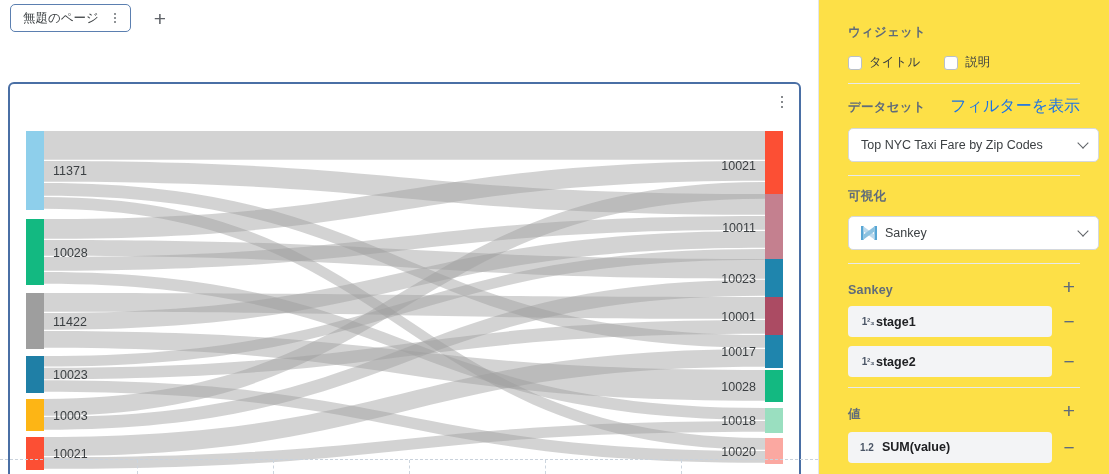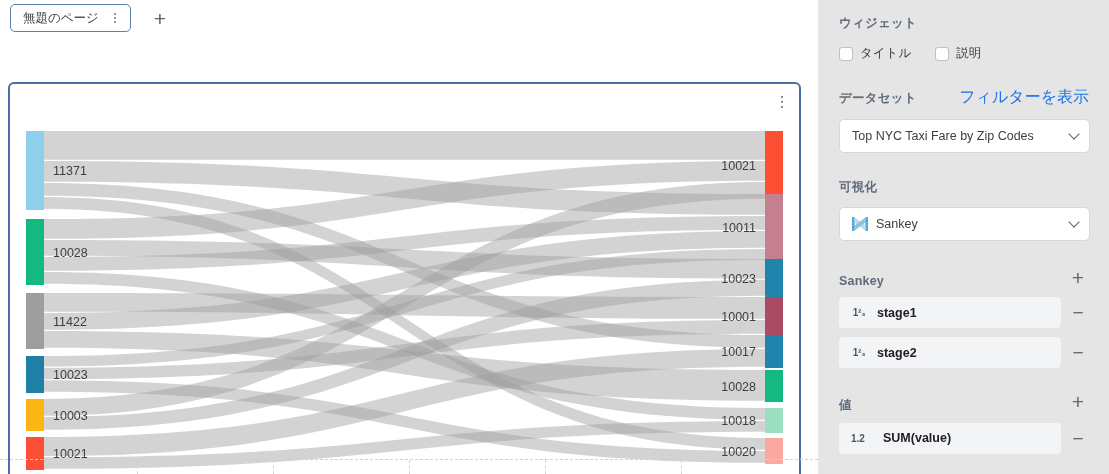--- a/index.html
+++ b/index.html
@@ -77,22 +77,22 @@
     border-top:1px dashed #c9d2dc;
   }
   .grid-v {
     position:absolute; top:1px; width:0; height:14px;
     border-left:1px dashed #ccd5de;
   }
 
   
   .sidebar {
     position:absolute; left:818px; top:0; width:291px; height:474px;
-    background:#e5e5e5; border-left:1px solid #e3e6ea;
-    padding:4px; overflow:hidden;
+    background:#fde047; border-left:1px solid #e3e6ea;
+    padding:13px; overflow:hidden;
   }
   .sb-section { padding:0 16px; }
   .sb-title {
     font-size:12.5px; font-weight:bold; color:#5f6b7a; letter-spacing:.2px;
   }
   .divider { height:1px; background:#e6e9ed; margin:0 16px; }
 
   .sec-widget { padding-top:11px; padding-bottom:12px; }
   .checkrow { display:flex; align-items:center; gap:8px; margin-top:13px; }
   .checkitem { display:flex; align-items:center; gap:7px; cursor:pointer; }
@@ -128,21 +128,21 @@
     width:22px; height:22px; display:flex; align-items:center; justify-content:center;
     cursor:pointer; color:#5f6b7a; flex:none;
   }
   .plus-btn { font-size:21px; font-weight:300; line-height:1; color:#5f6b7a; }
   .minus-btn { font-size:19px; font-weight:300; line-height:1; color:#5f6b7a; }
   .field-row {
     display:flex; align-items:center; gap:6px; margin-top:9px;
   }
   .field-chip {
     flex:1; height:31px; background:#f3f4f6; border-radius:4px;
-    display:flex; align-items:center; padding:0 12px; gap:10px; cursor:pointer;
+    display:flex; align-items:center; padding:0 12px; cursor:pointer;
   }
   .type-ic {
     font-size:10px; color:#4a5566; font-weight:bold; flex:none;
     width:16px; text-align:center; letter-spacing:-.3px;
   }
   .chip-label { font-size:12.5px; color:#202124; font-weight:bold; }
 
   .sec-values { padding-top:11px; padding-bottom:8px; }
   .num-ic { font-size:10px; color:#4a5566; font-weight:bold; flex:none; width:22px; }
 </style>

